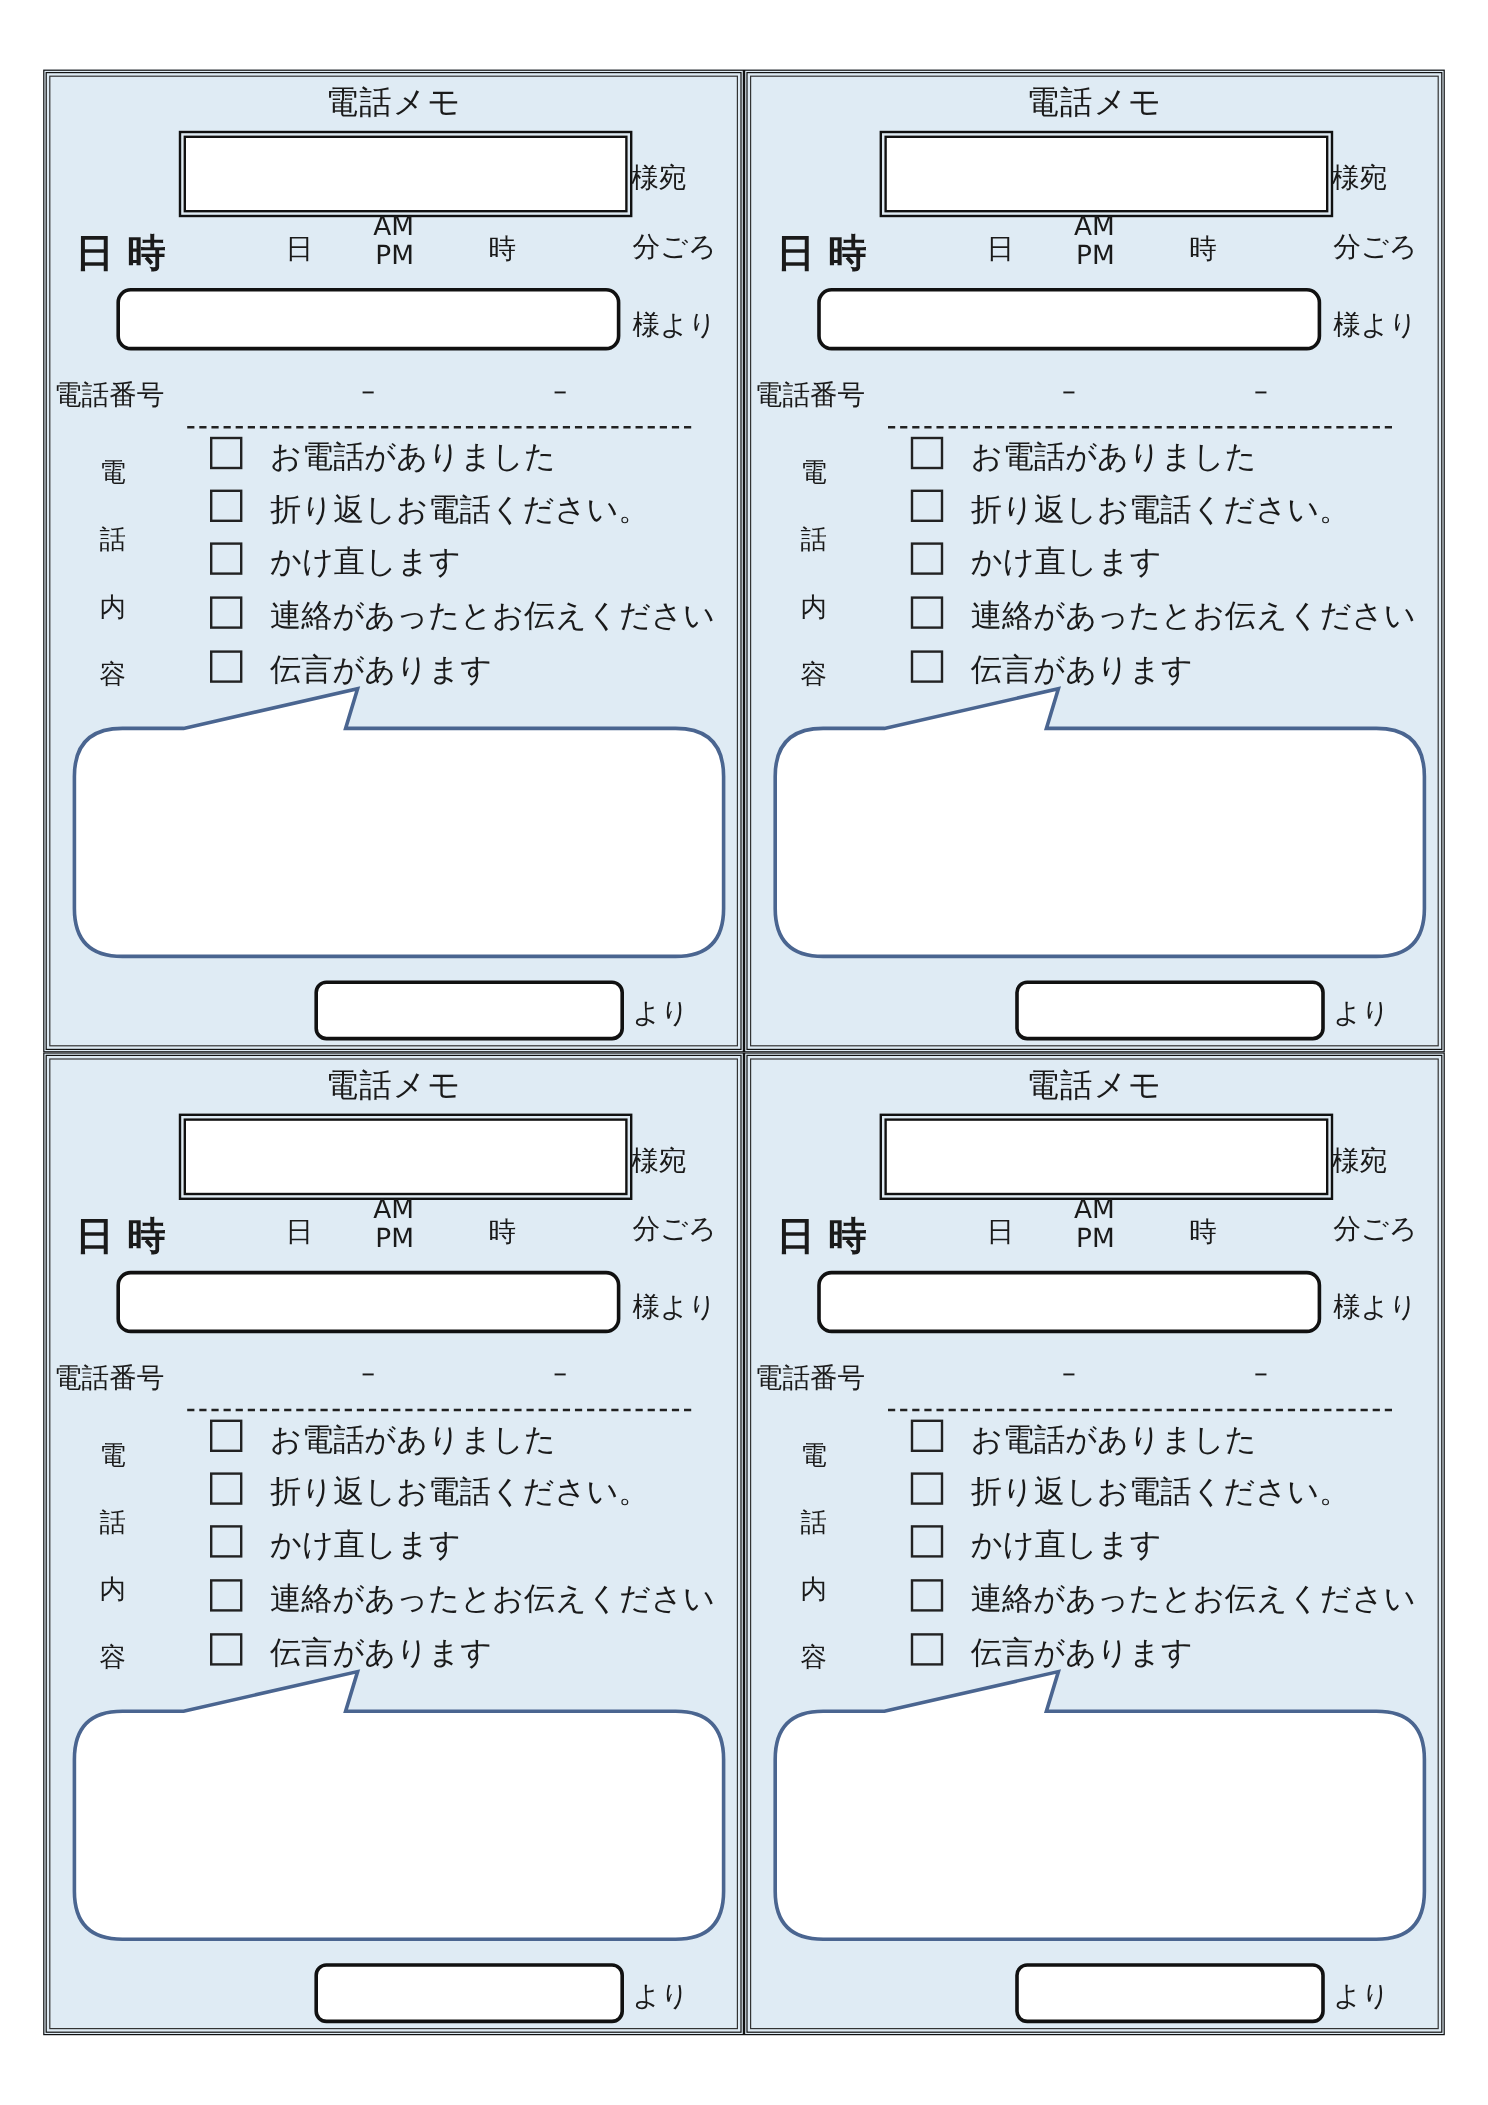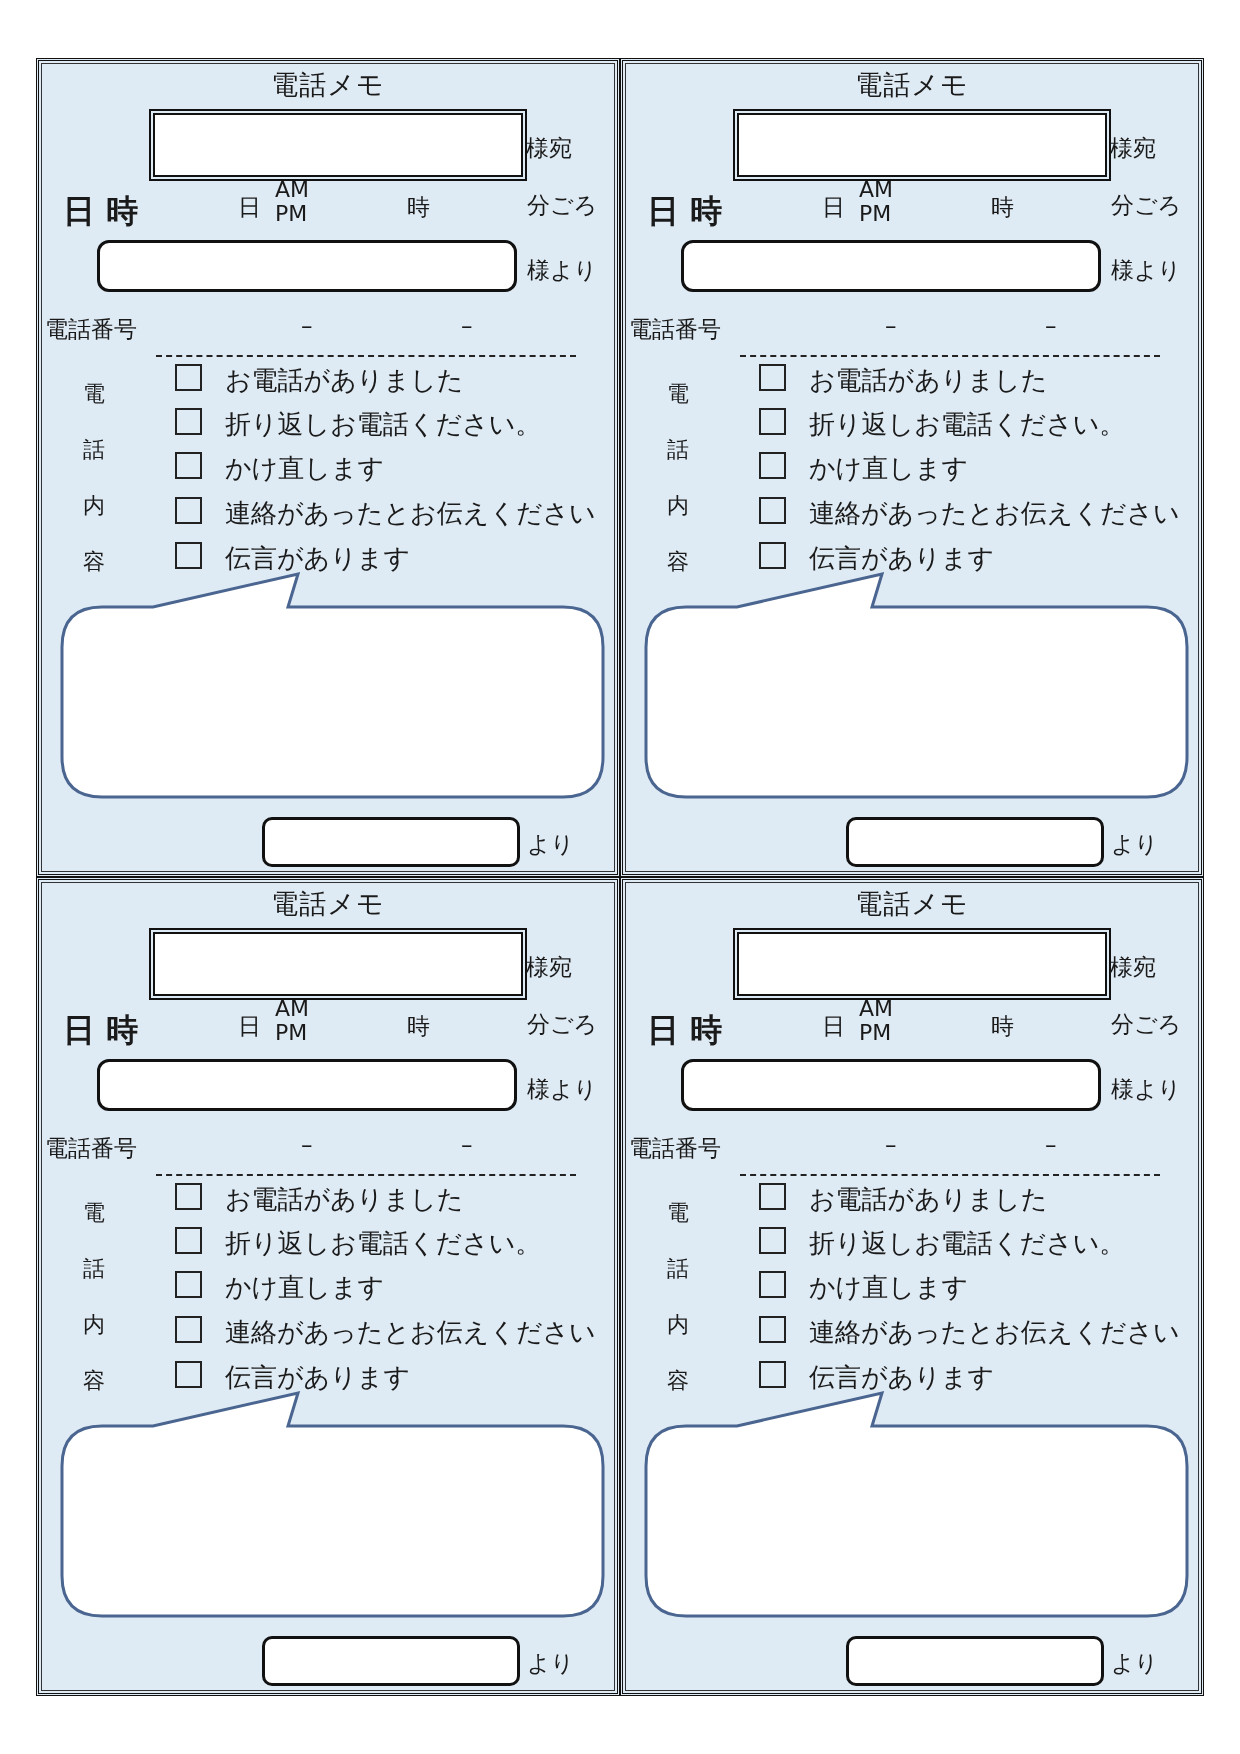--- a/index.html
+++ b/index.html
@@ -8,21 +8,21 @@
   .sheet { position:absolute; left:36px; top:58px; width:1170px; height:1638px; }
   .card { position:absolute; width:584px; height:819px; box-sizing:border-box;
           background:#dfebf4; border:3px double #111; }
   .card::after { content:""; position:absolute; inset:2px; border:1px solid #333; pointer-events:none; }
   .abs { position:absolute; white-space:nowrap; }
   .title { left:0; width:578px; top:6px; text-align:center; font-size:27px; letter-spacing:1px; }
   .recip-box { left:114px; top:52px; width:366px; height:60px; background:#fff;
                border:2px solid #111; outline:2px solid #111; outline-offset:2px; }
   .lbl { font-size:23px; }
   .lbl-big { font-size:32px; font-weight:bold; }
-  .ampm { font-size:22px; line-height:24px; text-align:left; }
+  .ampm { font-size:22px; line-height:24px; text-align:right;margin-left:20px; }
   .sender-box { left:58px; top:179px; width:420px; height:52px; background:#fff;
                 border:3px solid #111; border-radius:12px; box-sizing:border-box; }
   .dashed { left:117px; top:294px; width:420px; height:0; border-top:2px dashed #222; }
   .vchar { font-size:22px; left:44px; }
   .cb { left:136px; width:27px; height:27px; border:2.5px solid #222; box-sizing:border-box; background:transparent; }
   .cb-text { left:186px; font-size:26px; }
   .bubble { left:0; top:0; }
   .small-box { left:223px; top:756px; width:258px; height:50px; background:#fff;
                border:3px solid #111; border-radius:10px; box-sizing:border-box; }
 </style>

